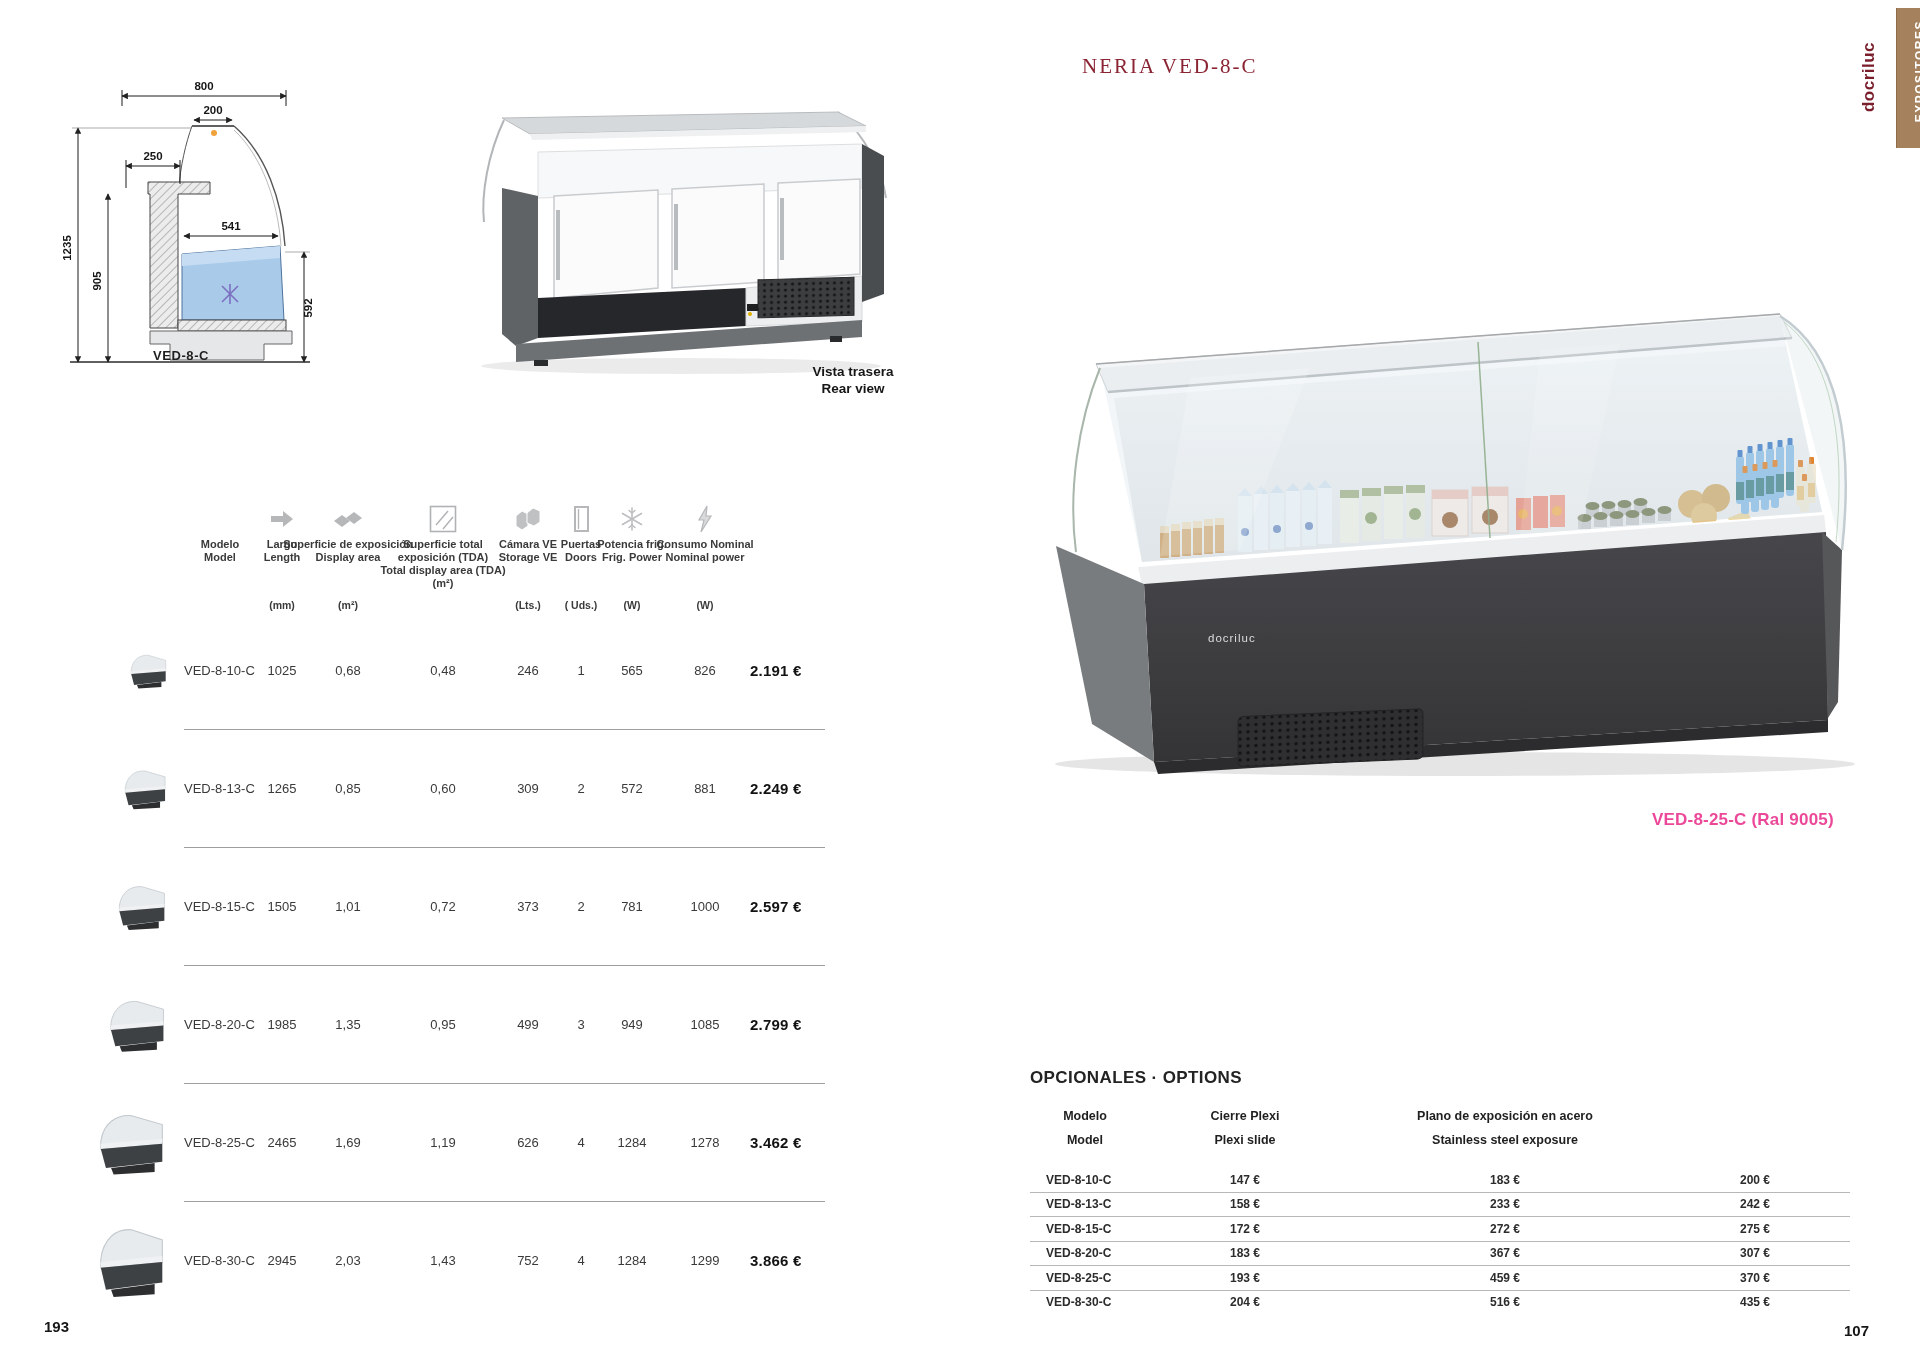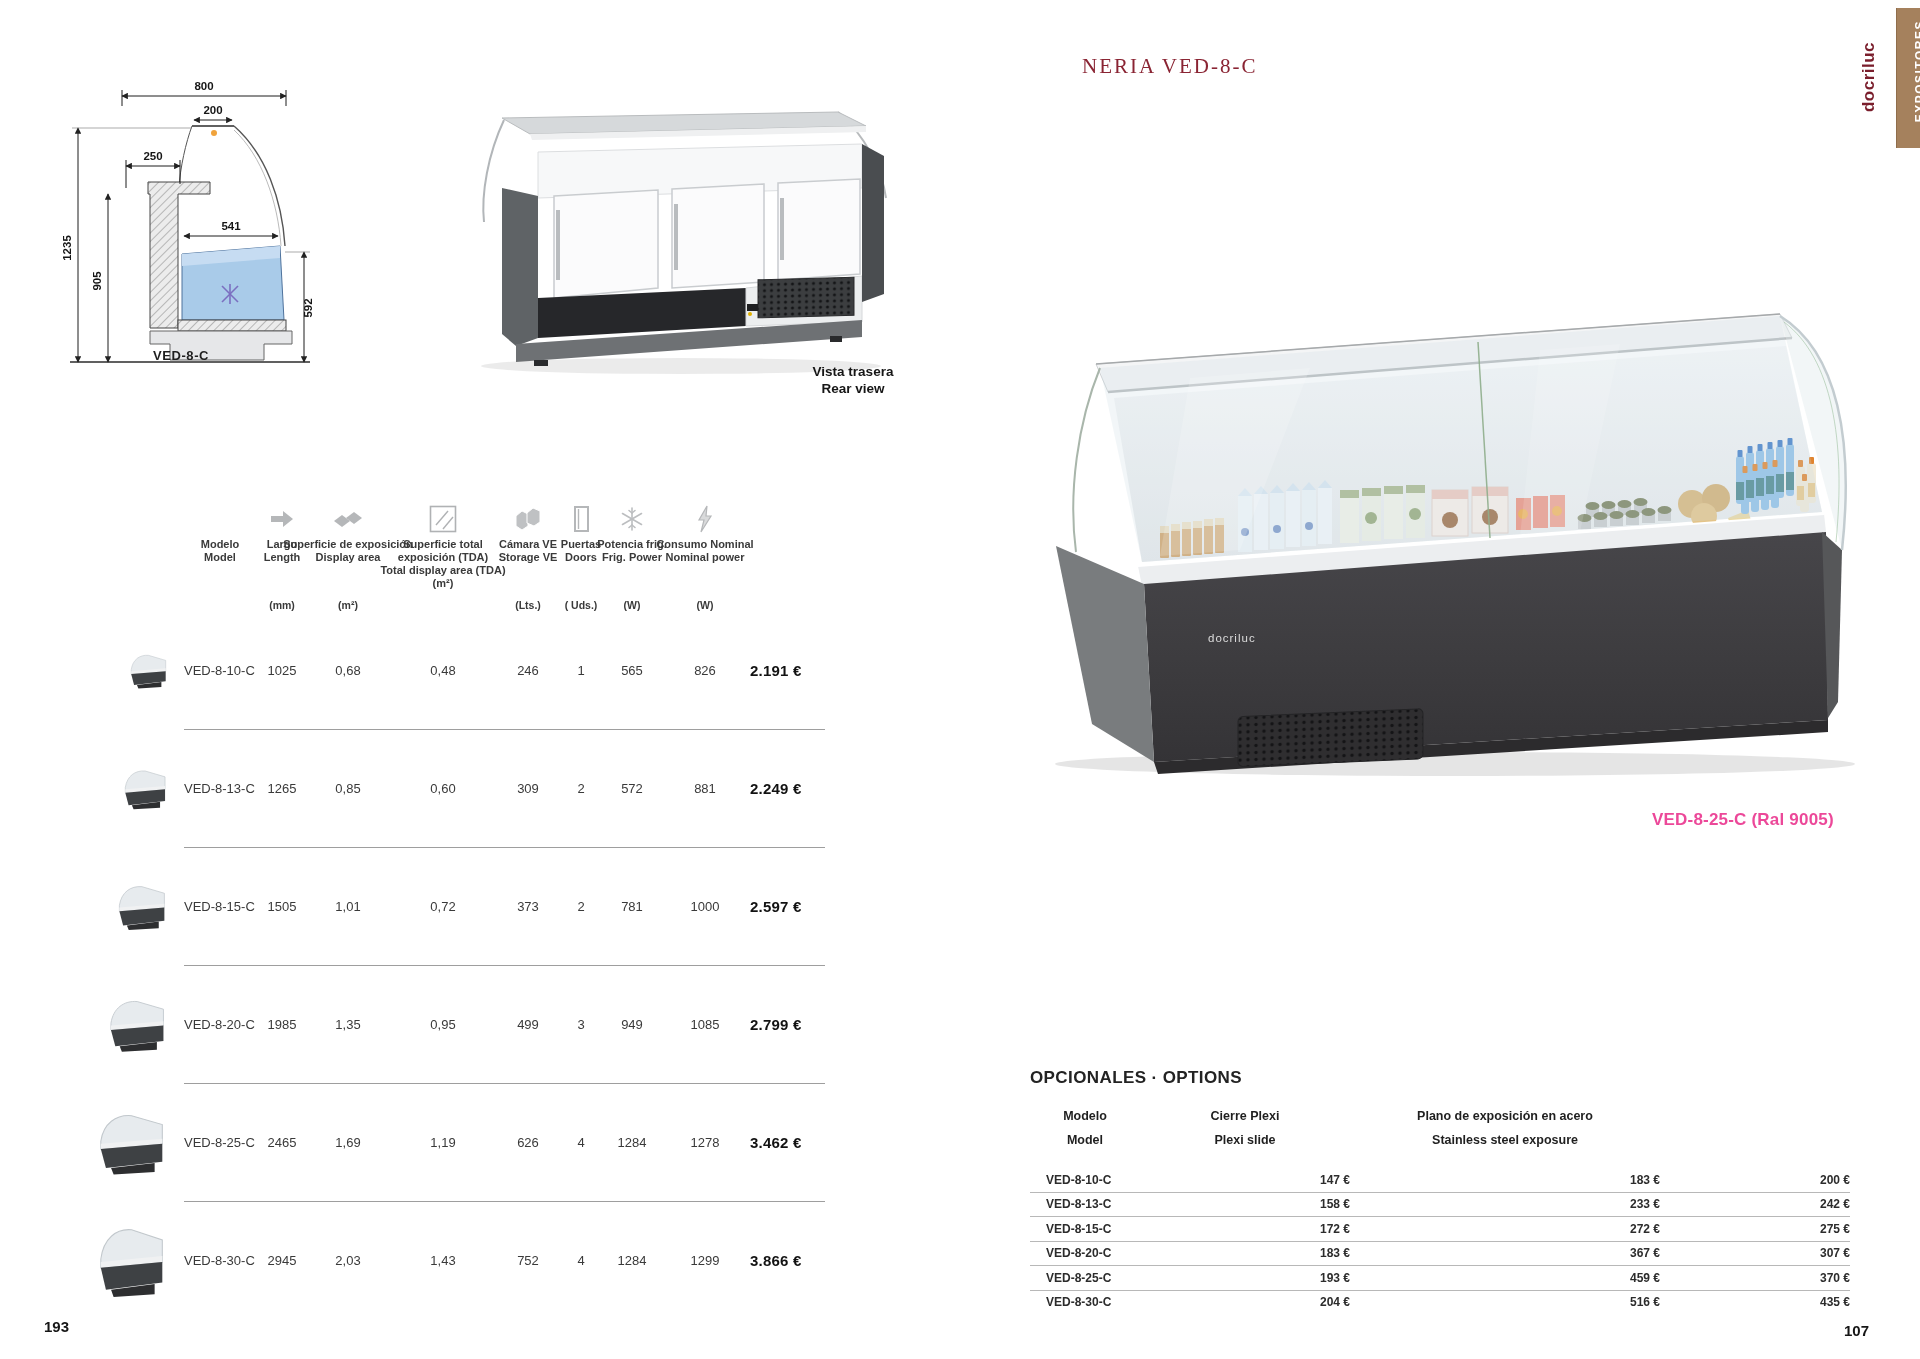--- a/index.html
+++ b/index.html
@@ -53,21 +53,21 @@
   
   .options{position:absolute;left:1030px;top:1068px;width:820px;}
   .opt-title{text-align:left;font-size:17px;font-weight:bold;letter-spacing:.4px;color:#232323;}
   .ogrid{display:grid;grid-template-columns:110px 210px 310px 190px;}
   .opt-head{margin-top:16px;}
   .opt-head .cell{text-align:center;font-weight:bold;font-size:12.5px;line-height:24px;color:#1f1f1f;}
   .opt-rows{margin-top:16px;}
   .opt-row{height:23.5px;align-items:center;font-size:12px;font-weight:bold;color:#2c2c2c;}
   .opt-row + .opt-row{border-top:1.5px solid #b8b8b8;}
   .opt-row .m{text-align:left;padding-left:16px;}
-  .opt-row .v{text-align:right;}
+  .opt-row .v{text-align:center;}
 
   .page-num{position:absolute;font-weight:bold;font-size:15px;color:#161616;}
   .pn-left{left:44px;top:1318px;}
   .pn-right{left:1844px;top:1322px;}
 </style>
 </head>
 <body>
 
 <div class="page">
 

